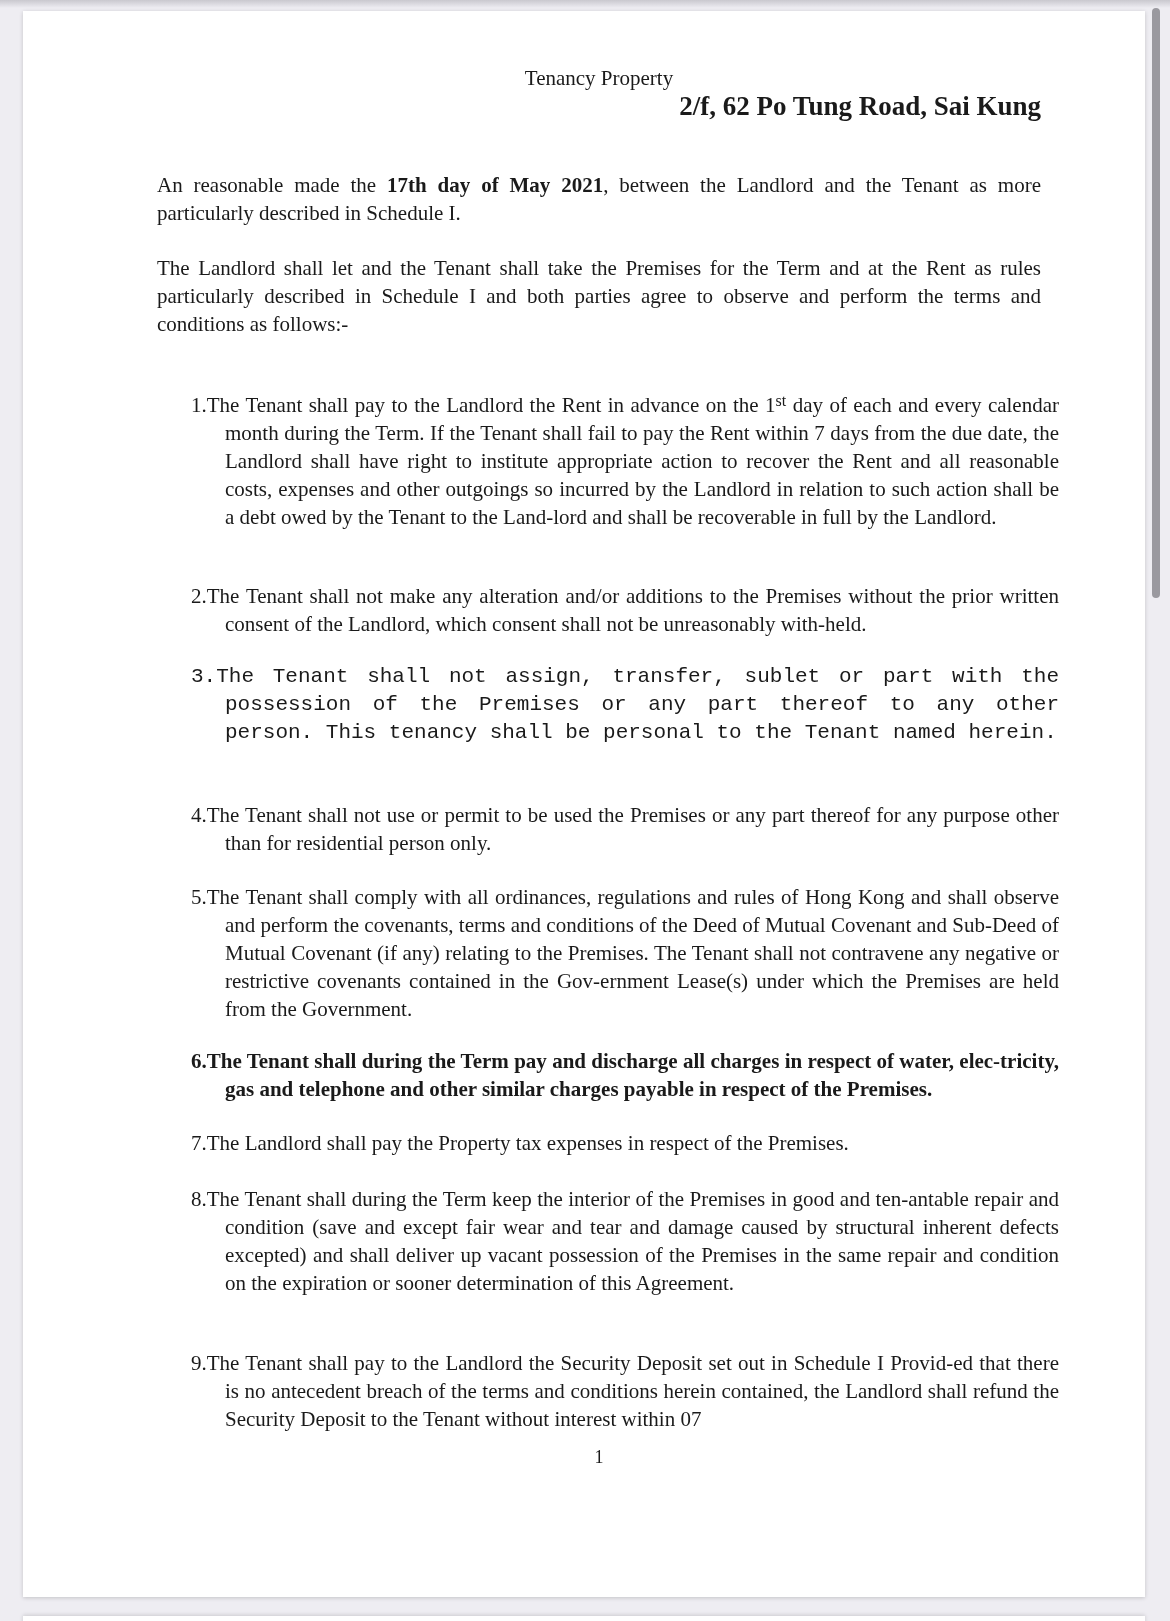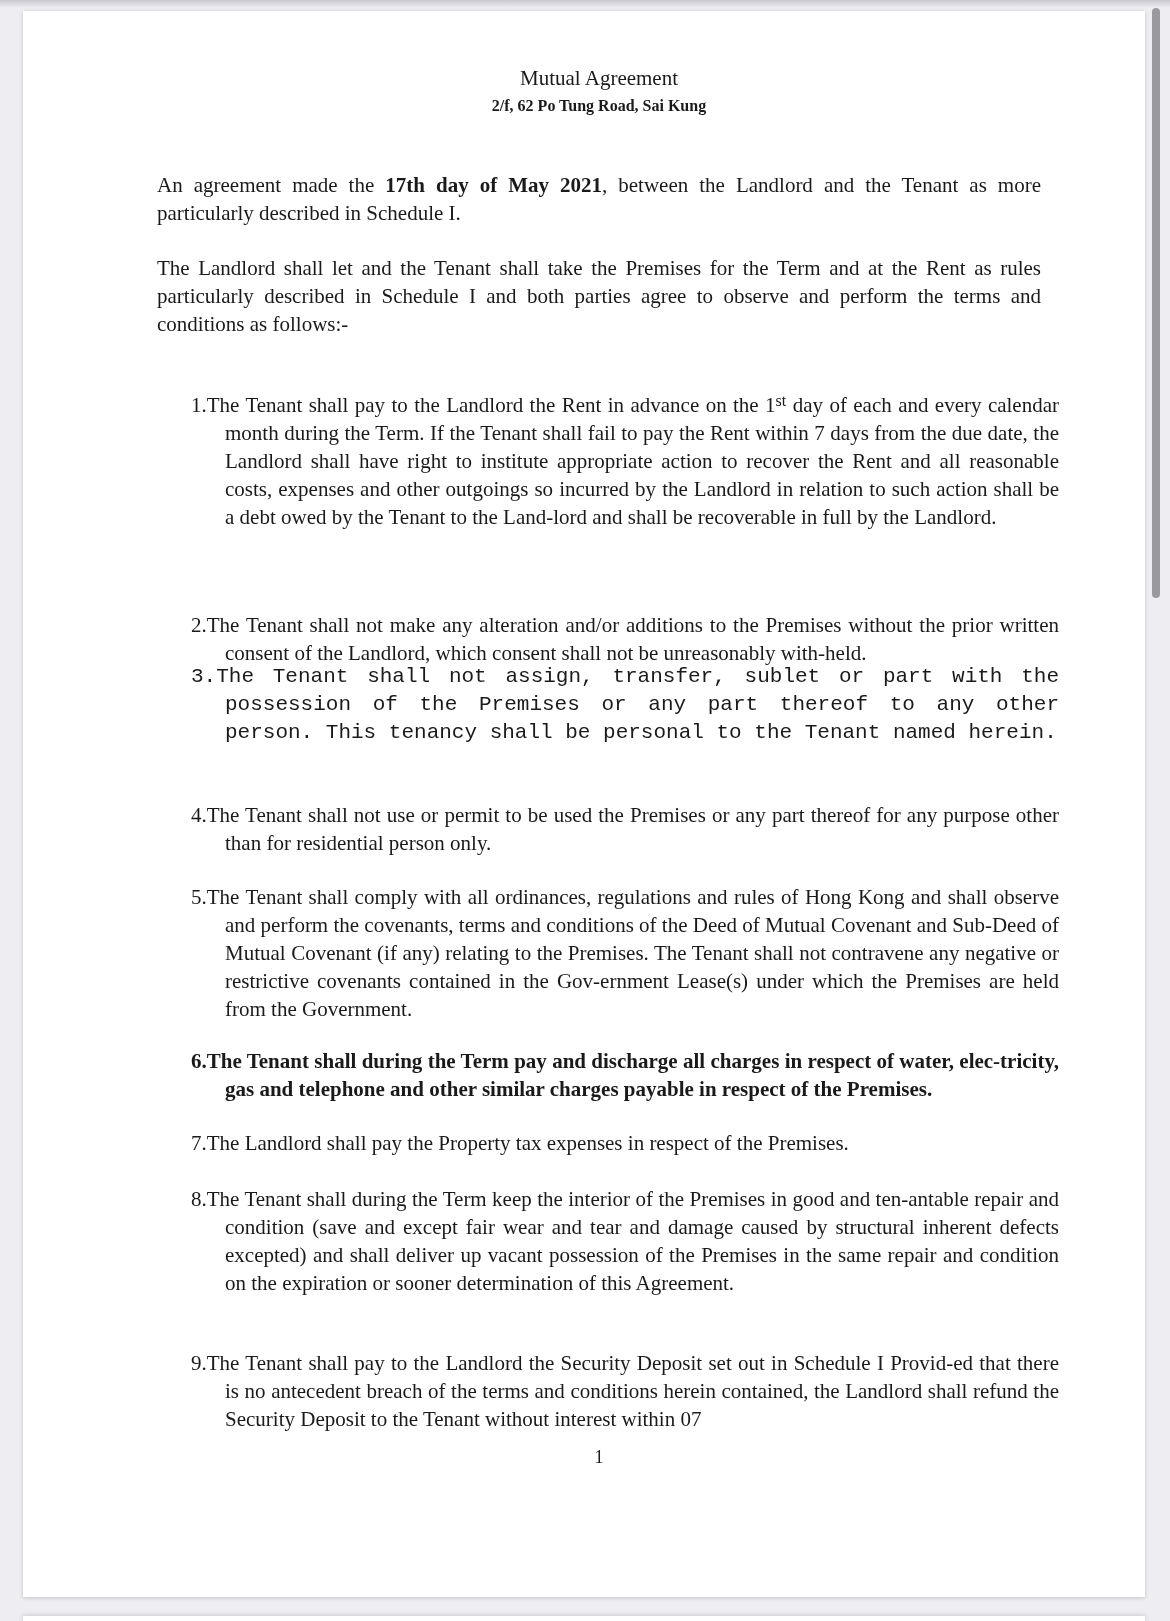--- a/index.html
+++ b/index.html
@@ -33,22 +33,22 @@
   .content {
     position: absolute; left: 134px; top: 0; width: 884px;
     color: #1a1a1a; font-size: 21px; line-height: 28px;
     font-stretch: condensed;
   }
   .title {
     position: absolute; left: 0; top: 53px; width: 884px; text-align: center;
     font-size: 21px; line-height: 28px;
   }
   .subtitle {
-    position: absolute; left: 0; top: 81px; width: 884px; text-align: center;
-    font-size: 16px; line-height: 28px; font-weight: bold;
+    position: absolute; left: 0; top: 81px; width: 884px; text-align: right;
+    font-size: 27px; line-height: 28px; font-weight: bold;
   }
   .para {
     position: absolute; left: 0; width: 884px; text-align: justify;
   }
   .clause {
     position: absolute; left: 34px; width: 834px; text-align: justify;
     padding-left: 34px; text-indent: -34px;
   }
   .clause sup { font-size: 16px; line-height: 0; vertical-align: 6px; }
   .page-num {
@@ -56,30 +56,30 @@
     font-size: 18px;
   }
 </style>
 </head>
 <body>
 
 <div class="top-edge"></div>
 
 <div class="page">
   <div class="content">
-    <div class="title">Mutual Agreement</div>
+    <div class="title">Tenancy Property</div>
     <div class="subtitle">2/f, 62 Po Tung Road, Sai Kung</div>
 
-    <div class="para" style="top:160px;"><span>An agreement made the </span><b>17th day of May 2021</b><span>, between the Landlord and the Tenant as more particularly described in Schedule I.</span></div>
+    <div class="para" style="top:160px;"><span>An reasonable made the </span><b>17th day of May 2021</b><span>, between the Landlord and the Tenant as more particularly described in Schedule I.</span></div>
 
     <div class="para" style="top:243px;">The Landlord shall let and the Tenant shall take the Premises for the Term and at the Rent as rules particularly described in Schedule I and both parties agree to observe and perform the terms and conditions as follows:-</div>
 
     <div class="clause" style="top:380px;"><span>1.</span><span>The Tenant shall pay to the Landlord the Rent in advance on the 1</span><sup>st</sup><span> day of each and every calendar month during the Term. If the Tenant shall fail to pay the Rent within 7 days from the due date, the Landlord shall have right to institute appropriate action to recover the Rent and all reasonable costs, expenses and other outgoings so incurred by the Landlord in relation to such action shall be a debt owed by the Tenant to the Land-lord and shall be recoverable in full by the Landlord.</span></div>
 
-    <div class="clause" style="top:571px;margin-top:29px;"><span>2.</span><span>The Tenant shall not make any alteration and/or additions to the Premises without the prior written consent of the Landlord, which consent shall not be unreasonably with-held.</span></div>
+    <div class="clause" style="top:571px;"><span>2.</span><span>The Tenant shall not make any alteration and/or additions to the Premises without the prior written consent of the Landlord, which consent shall not be unreasonably with-held.</span></div>
 
     <div class="clause" style="top:652px;font-family:Liberation Mono, monospace;"><span>3.</span><span>The Tenant shall not assign, transfer, sublet or part with the possession of the Premises or any part thereof to any other person. This tenancy shall be personal to the Tenant named herein.</span></div>
 
     <div class="clause" style="top:790px;"><span>4.</span><span>The Tenant shall not use or permit to be used the Premises or any part thereof for any purpose other than for residential person only.</span></div>
 
     <div class="clause" style="top:872px;"><span>5.</span><span>The Tenant shall comply with all ordinances, regulations and rules of Hong Kong and shall observe and perform the covenants, terms and conditions of the Deed of Mutual Covenant and Sub-Deed of Mutual Covenant (if any) relating to the Premises. The Tenant shall not contravene any negative or restrictive covenants contained in the Gov-ernment Lease(s) under which the Premises are held from the Government.</span></div>
 
     <div class="clause" style="top:1036px;font-weight:bold;"><span>6.</span><span>The Tenant shall during the Term pay and discharge all charges in respect of water, elec-tricity, gas and telephone and other similar charges payable in respect of the Premises.</span></div>
 
     <div class="clause" style="top:1118px;"><span>7.</span><span>The Landlord shall pay the Property tax expenses in respect of the Premises.</span></div>

